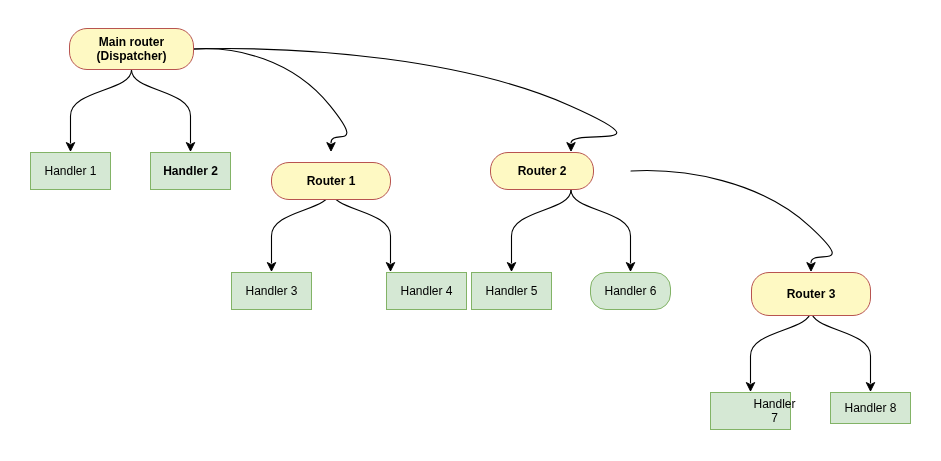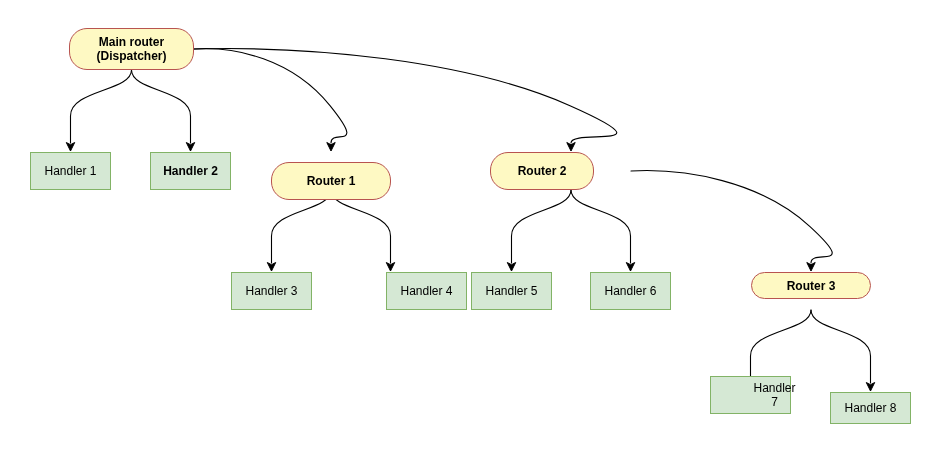--- a/index.html
+++ b/index.html
@@ -117,18 +117,18 @@
   <div id="node-layer">
       <div class="node node-router" style="left: 69px; top: 28px; width: 125px; height: 42px;"><span>Main router
 (Dispatcher)</span></div>
       <div class="node node-handler" style="left: 30px; top: 152px; width: 81px; height: 38px;"><span>Handler 1</span></div>
       <div class="node node-handler" style="left: 150px; top: 152px; width: 81px; height: 38px; font-weight: bold;"><span>Handler 2</span></div>
       <div class="node node-router" style="left: 271px; top: 162px; width: 120px; height: 38px;"><span>Router 1</span></div>
       <div class="node node-router" style="left: 490px; top: 152px; width: 104px; height: 38px;"><span>Router 2</span></div>
       <div class="node node-handler" style="left: 231px; top: 272px; width: 81px; height: 38px;"><span>Handler 3</span></div>
       <div class="node node-handler" style="left: 350px; top: 272px; width: 81px; height: 38px; margin-left: 36px;"><span>Handler 4</span></div>
       <div class="node node-handler" style="left: 471px; top: 272px; width: 81px; height: 38px;"><span>Handler 5</span></div>
-      <div class="node node-handler" style="left: 590px; top: 272px; width: 81px; height: 38px;"><span>Handler 6</span></div>
-      <div class="node node-router" style="left: 751px; top: 272px; width: 120px; height: 27px;"><span>Router 3</span></div>
-      <div class="node node-handler" style="left: 710px; top: 376px; width: 81px; height: 38px; padding-left: 48px;"><span>Handler 7</span></div>
+      <div class="node node-handler" style="left: 590px; top: 272px; width: 81px; height: 38px; border-radius: 16px;"><span>Handler 6</span></div>
+      <div class="node node-router" style="left: 751px; top: 272px; width: 120px; height: 44px;"><span>Router 3</span></div>
+      <div class="node node-handler" style="left: 710px; top: 392px; width: 81px; height: 38px; padding-left: 48px;"><span>Handler 7</span></div>
       <div class="node node-handler" style="left: 830px; top: 392px; width: 81px; height: 32px;"><span>Handler 8</span></div>
     </div>
 </div>
 
 </body></html>

